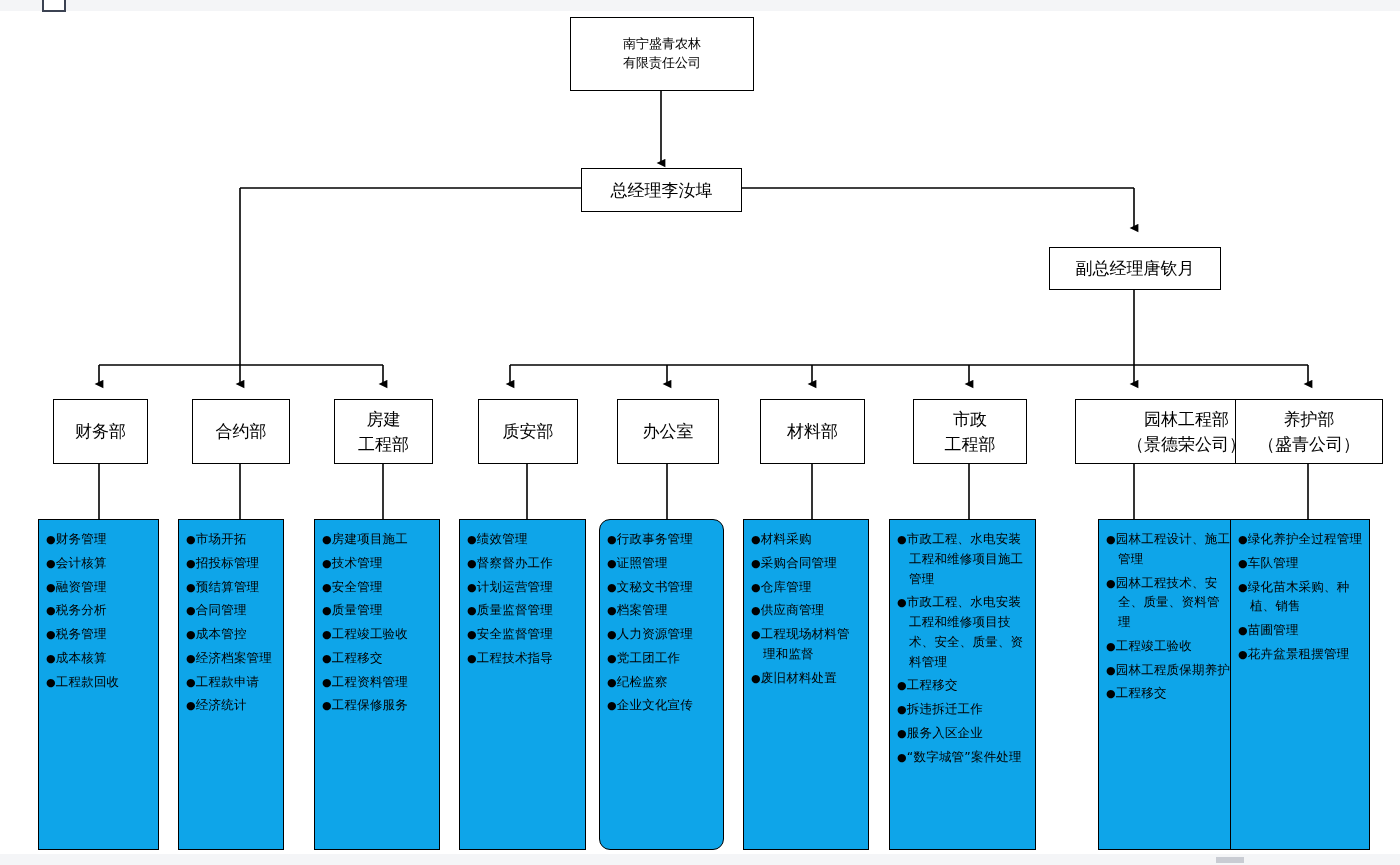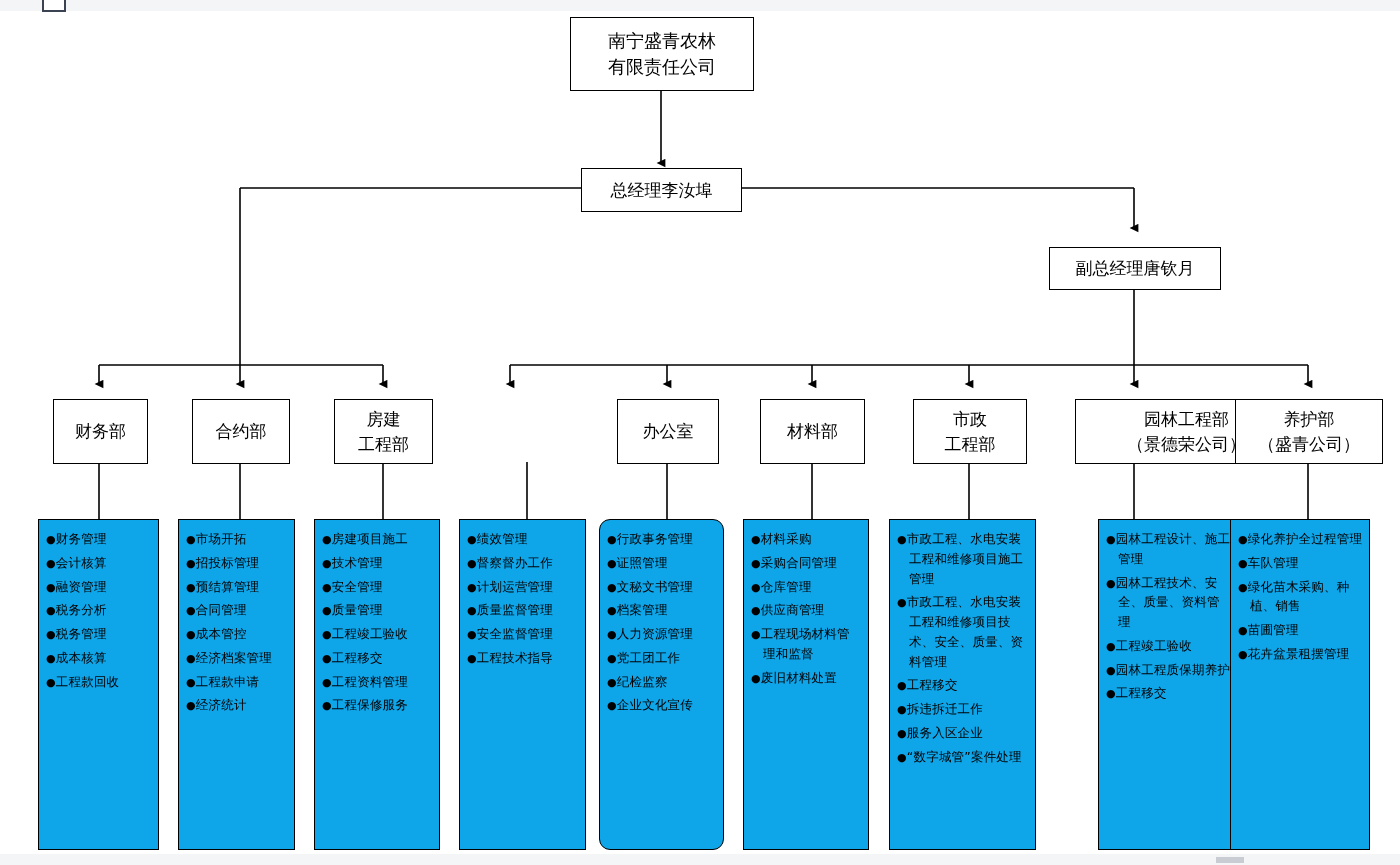--- a/index.html
+++ b/index.html
@@ -16,21 +16,21 @@
   .bottombar{position:absolute;left:0;top:854px;width:1400px;height:11px;background:#f4f5f7;}
   .bottombar-stub{position:absolute;left:1216px;top:857px;width:28px;height:6px;background:#c9ccd3;}
 
   .node{
     position:absolute;border:1px solid #000;background:#fff;
     display:flex;align-items:center;justify-content:center;
     text-align:center;line-height:1.45;z-index:2;
   }
   .node .t{display:block;white-space:pre-line;}
 
-  .n-root{font-size:18px;}
+  .n-root{font-size:13px;}
   .n-gm{font-size:17px;}
   .n-vgm{font-size:17px;}
   .n-dept{font-size:17px;}
 
   .panel{
     position:absolute;border:1px solid #000;background:#0ea5e9;
     box-sizing:border-box;padding:9px 6px 21px 7px;z-index:2;
   }
   .panel ul{list-style:none;margin:0;padding:0;}
   .panel li{
@@ -106,20 +106,23 @@
   <div class="node n-dept" style="left:53px;top:399px;width:93px;height:63px;">
     <span class="t">财务部</span>
   </div>
   <div class="node n-dept" style="left:192px;top:399px;width:96px;height:63px;">
     <span class="t">合约部</span>
   </div>
   <div class="node n-dept" style="left:334px;top:399px;width:97px;height:63px;">
     <span class="t">房建
 工程部</span>
   </div>
+  <div class="node n-dept" style="left:478px;top:399px;width:98px;height:63px;">
+    <span class="t">质安部</span>
+  </div>
   <div class="node n-dept" style="left:617px;top:399px;width:100px;height:63px;">
     <span class="t">办公室</span>
   </div>
   <div class="node n-dept" style="left:760px;top:399px;width:103px;height:63px;">
     <span class="t">材料部</span>
   </div>
   <div class="node n-dept" style="left:913px;top:399px;width:112px;height:63px;">
     <span class="t">市政
 工程部</span>
   </div>
@@ -136,21 +139,21 @@
     <ul>
         <li><span class="dot">●</span><span>财务管理</span></li>
         <li><span class="dot">●</span><span>会计核算</span></li>
         <li><span class="dot">●</span><span>融资管理</span></li>
         <li><span class="dot">●</span><span>税务分析</span></li>
         <li><span class="dot">●</span><span>税务管理</span></li>
         <li><span class="dot">●</span><span>成本核算</span></li>
         <li><span class="dot">●</span><span>工程款回收</span></li>
       </ul>
   </div>
-  <div class="panel" style="left:178px;top:519px;width:117px;height:331px;">
+  <div class="panel" style="left:178px;top:519px;width:106px;height:331px;">
     <ul>
         <li><span class="dot">●</span><span>市场开拓</span></li>
         <li><span class="dot">●</span><span>招投标管理</span></li>
         <li><span class="dot">●</span><span>预结算管理</span></li>
         <li><span class="dot">●</span><span>合同管理</span></li>
         <li><span class="dot">●</span><span>成本管控</span></li>
         <li><span class="dot">●</span><span>经济档案管理</span></li>
         <li><span class="dot">●</span><span>工程款申请</span></li>
         <li><span class="dot">●</span><span>经济统计</span></li>
       </ul>

